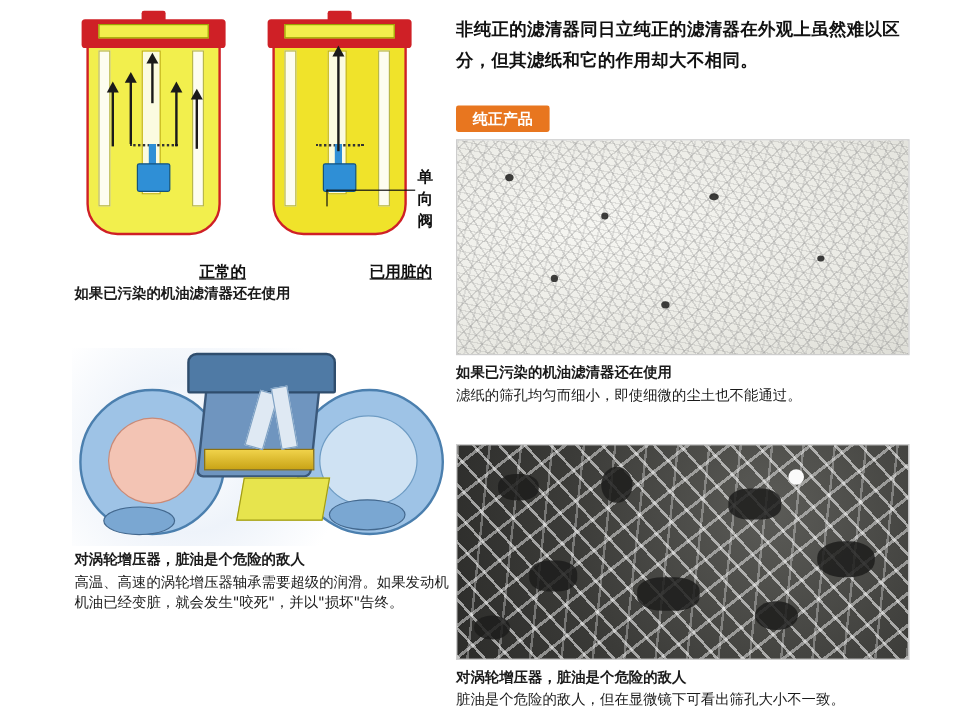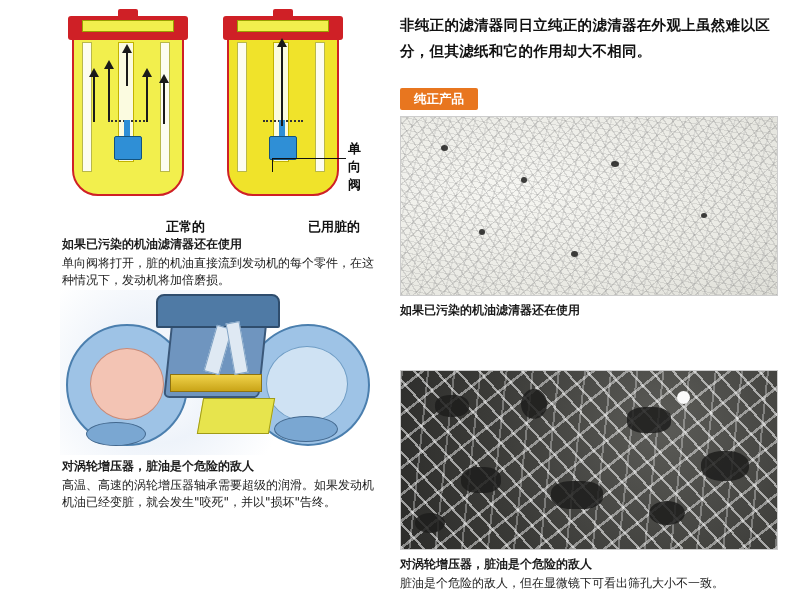--- a/index.html
+++ b/index.html
@@ -141,20 +141,21 @@
     position: absolute;
     width: 2px;
     background: #1a1a1a;
   }
   .caption-under {
     position: absolute;
     top: 210px;
     font-size: 13px;
     color: #111;
     font-weight: bold;
+    text-decoration: underline;
   }
   .cap-normal { left: 108px; }
   .cap-dirty { left: 250px; }
 
   .valve-label {
     position: absolute;
     left: 348px;
     top: 140px;
     width: 20px;
     font-size: 13px;
@@ -247,21 +248,21 @@
     position: absolute; border-radius: 50%; background: #7aa7d2; border: 1px solid #43688e;
   }
   .th-plate {
     position: absolute; left: 140px; top: 108px; width: 70px; height: 34px;
     background: #e7e44d; border: 1px solid #a09b17; transform: skewX(-10deg);
   }
 
   
   .right-col {
     position: absolute;
-    left: 396px;
+    left: 376px;
     top: 0;
     width: 404px;
     height: 593px;
   }
   .intro {
     position: absolute;
     left: 4px;
     top: 12px;
     width: 378px;
     font-size: 14.5px;
@@ -386,21 +387,20 @@
     <div class="caption-under cap-normal">正常的</div>
     <div class="caption-under cap-dirty">已用脏的</div>
   </div>
 
   <div class="valve-leader"></div>
   <div class="valve-leader2"></div>
   <div class="valve-label">单向阀</div>
 
   <div class="txt-block note1">
     <span class="hd">如果已污染的机油滤清器还在使用</span>
-    <span>单向阀将打开，脏的机油直接流到发动机的每个零件，在这种情况下，发动机将加倍磨损。</span>
   </div>
 
   <div class="turbo-wrap">
     <div class="turbo-bg"></div>
     <div class="turbo-housing th-left"></div>
     <div class="turbo-housing th-right"></div>
     <div class="th-inner-l"></div>
     <div class="th-inner-r"></div>
     <div class="th-center"></div>
     <div class="th-top"></div>
@@ -428,20 +428,21 @@
     <div class="pore" style="left:40px;top:28px;width:7px;height:6px;"></div>
     <div class="pore" style="left:120px;top:60px;width:6px;height:6px;"></div>
     <div class="pore" style="left:210px;top:44px;width:8px;height:6px;"></div>
     <div class="pore" style="left:300px;top:96px;width:6px;height:5px;"></div>
     <div class="pore" style="left:170px;top:134px;width:7px;height:6px;"></div>
     <div class="pore" style="left:78px;top:112px;width:6px;height:6px;"></div>
   </div>
 
   <div class="micro-caption cap-genuine">
     <span class="hd">如果已污染的机油滤清器还在使用</span>
+    <span>滤纸的筛孔均匀而细小，即使细微的尘土也不能通过。</span>
   </div>
 
 
   <div class="micro micro-fake">
     <div class="pore" style="left:34px;top:24px;width:34px;height:22px;border-radius:44%;"></div>
     <div class="pore" style="left:120px;top:18px;width:26px;height:30px;"></div>
     <div class="pore" style="left:226px;top:36px;width:44px;height:26px;border-radius:40%;"></div>
     <div class="pore" style="left:300px;top:80px;width:48px;height:30px;border-radius:45%;"></div>
     <div class="pore" style="left:60px;top:96px;width:40px;height:26px;border-radius:42%;"></div>
     <div class="pore" style="left:150px;top:110px;width:52px;height:28px;border-radius:40%;"></div>

